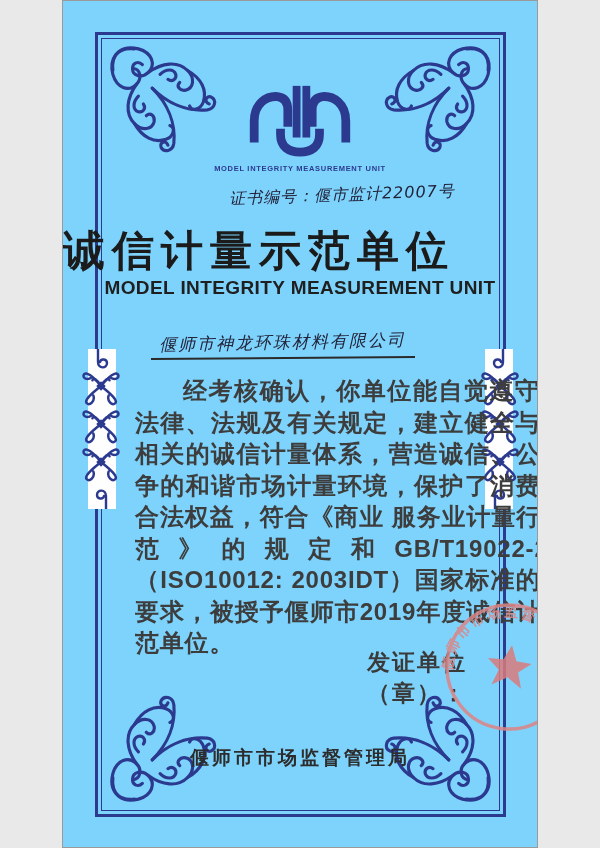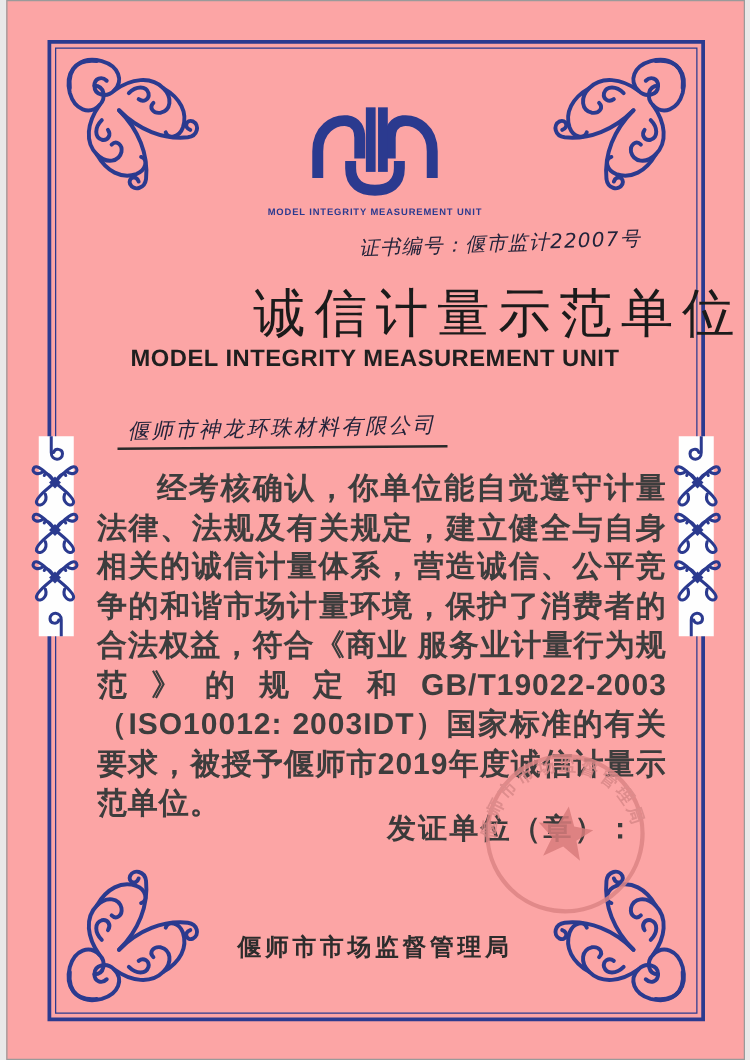--- a/index.html
+++ b/index.html
@@ -1,18 +1,18 @@
 <!DOCTYPE html>
 <html><head>
 <meta charset="utf-8">
 <style>
   html,body{margin:0;padding:0;background:#e9e9e9;}
   .page{
-    position:relative;width:591px;height:848px;margin:0 auto;
-    background:#fca5a5;border:1px solid #9a9a9a;box-sizing:border-box;
+    position:relative;width:476px;height:848px;margin:0 auto;
+    background:#7dd3fc;border:1px solid #9a9a9a;box-sizing:border-box;
     overflow:hidden;font-family:"Liberation Sans",sans-serif;
   }
   
   .frame{position:absolute;left:32px;top:31px;right:31px;bottom:30px;
     border:3px solid #2b3a8f;}
   .frame::after{content:"";position:absolute;inset:3px;border:1px solid #2b3a8f;}
   
   .corner{position:absolute;width:118px;height:118px;}
   .corner.tl{left:42px;top:40px;}
   .corner.tr{right:41px;top:40px;transform:scaleX(-1);}
@@ -35,22 +35,22 @@
     letter-spacing:0.7px;}
   
   .hand{font-style:italic;color:#23233a;font-family:"DejaVu Sans",sans-serif;}
   .certNo{position:absolute;right:82px;top:184px;font-size:16px;
     transform:rotate(-2deg);letter-spacing:1px;}
   .company{position:absolute;left:96px;top:330px;font-size:17px;
     transform:rotate(-1.2deg);letter-spacing:2px;}
   .sigLine{position:absolute;left:88px;top:356px;width:264px;height:2px;
     background:#2a2a2a;transform:rotate(-0.4deg);}
   
-  .titleCn{position:absolute;left:0;right:0;top:222px;text-align:right;
-    font-family:"Liberation Serif",serif;font-weight:400;font-size:42px;
+  .titleCn{position:absolute;left:0;right:0;top:222px;text-align:left;
+    font-family:"Liberation Serif",serif;font-weight:700;font-size:42px;
     letter-spacing:7px;color:#1b1b1b;}
   .titleEn{position:absolute;left:0;right:0;top:276px;text-align:center;
     font-weight:bold;font-size:19px;letter-spacing:0.4px;color:#1f1f1f;}
   
   .body{position:absolute;left:72px;top:374px;width:456px;
     font-size:24px;line-height:31.5px;color:#3d3d3d;font-weight:600;
     text-align:justify;text-indent:2em;letter-spacing:0.8px;}
   
   .issuer{position:absolute;left:304px;top:646px;font-size:23px;
     font-weight:bold;letter-spacing:2px;color:#3a3a3a;}

